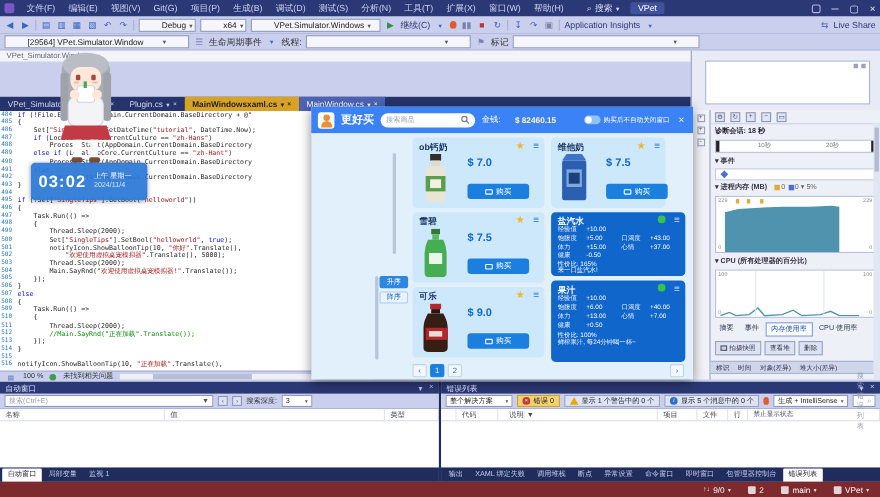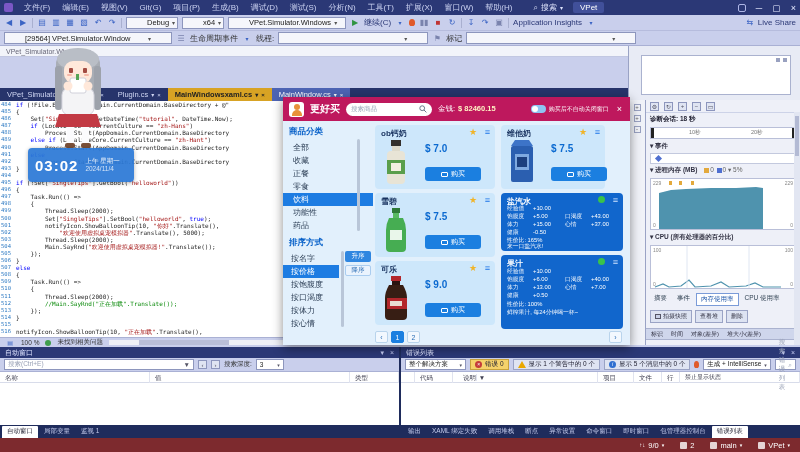--- a/index.html
+++ b/index.html
@@ -77,28 +77,28 @@
 .diag-thead{margin-top:5px;height:12px;background:#cfd6ec;border-top:1px solid #aab2cf;border-bottom:1px solid #aab2cf;display:flex;align-items:center;gap:8px;padding:0 5px;font-size:6px;color:#334}
 .dscroll{position:absolute;right:0;top:12px;width:6px;height:233px;background:#e2e6f2}
 .dsthumb{position:absolute;left:1px;top:4px;width:4px;height:40px;background:#b3bad4}
 
 .pet{position:absolute;left:42px;top:44px;z-index:6}
 .timebox{position:absolute;left:28px;top:148px;width:106px;height:34px;background:rgba(43,120,214,.93);border-radius:4px;z-index:7;display:flex;align-items:center;padding:0 7px;gap:7px;color:#fff;box-shadow:0 1px 4px rgba(0,0,0,.3)}
 .timebig{font-size:15px;font-weight:bold;letter-spacing:1px}
 .timesub{font-size:6.5px;line-height:8px;opacity:.92}
 
 .shop{position:absolute;left:283px;top:97px;width:347px;height:248px;background:#e2f0fc;z-index:10;box-shadow:0 3px 10px rgba(0,0,0,.45);font-size:8px}
-.shophdr{position:absolute;top:0;left:0;width:347px;height:24px;background:#be185d;display:flex;align-items:center;gap:6px;padding:0 6px;color:#fff}
+.shophdr{position:absolute;top:0;left:0;width:347px;height:24px;background:#3b82f6;display:flex;align-items:center;gap:6px;padding:0 6px;color:#fff}
 .avatar{width:15px;height:15px;border-radius:3px;background:#fff;position:relative;flex:0 0 auto}
 .avatar:before{content:"";position:absolute;left:4.5px;top:2px;width:6px;height:6px;border-radius:50%;background:#e8913a}
 .avatar:after{content:"";position:absolute;left:2.5px;top:8px;width:10px;height:6px;border-radius:5px 5px 0 0;background:#e8913a}
 .shoptitle{font-size:10px;font-weight:bold;white-space:nowrap}
 .shopsearch{width:86px;height:13px;background:#fff;border-radius:7px;display:flex;align-items:center;padding:0 5px;gap:3px;color:#98a6b8;font-size:6.5px}
 .shopsearch .ph{flex:1;white-space:nowrap;overflow:hidden}
-.moneywrap{display:flex;gap:3px;font-size:7.5px;white-space:nowrap}
+.moneywrap{display:flex;align-items:center;gap:13px;font-size:7.5px;white-space:nowrap}
 .moneyval{font-weight:bold;color:#fff3c4}
 .togglewrap{display:flex;align-items:center;gap:3px;margin-left:auto;font-size:6px;white-space:nowrap}
 .switch{width:15px;height:8px;border-radius:4px;background:#8fc3f2;position:relative;flex:0 0 auto}
 .switch:before{content:"";position:absolute;left:1px;top:1px;width:6px;height:6px;border-radius:50%;background:#fff}
 .shopclose{font-size:9px;color:#fff;padding:0 2px}
 
 .sgroup{position:absolute;left:0;top:24px;width:90px;height:224px;overflow:hidden}
 .shead{color:#0a62c9;font-weight:bold;font-size:8.5px;padding:5px 0 3px 6px}
 .sitem{height:13px;line-height:13px;padding-left:10px;color:#2c3e55;font-size:8px;white-space:nowrap}
 .sitem.active{background:#1d7ce2;color:#fff}
@@ -473,39 +473,20 @@
         <span>金钱:</span>
         <span class="moneyval">$ 82460.15</span>
       </span>
       <span class="togglewrap">
         <span class="switch"></span>
         <span>购买后不自动关闭窗口</span>
       </span>
       <span class="shopclose">×</span>
     </div>
 
-    <div class="sgroup">
-      <div class="shead">商品分类</div>
-      <div class="sitem">全部</div>
-        <div class="sitem">收藏</div>
-        <div class="sitem">正餐</div>
-        <div class="sitem">零食</div>
-        <div class="sitem active">饮料</div>
-        <div class="sitem">功能性</div>
-        <div class="sitem">药品</div>
-      <div class="shead">排序方式</div>
-      <div class="sortlist">
-        <div class="sitem">按名字</div>
-          <div class="sitem active">按价格</div>
-          <div class="sitem">按饱腹度</div>
-          <div class="sitem">按口渴度</div>
-          <div class="sitem">按体力</div>
-          <div class="sitem">按心情</div>
-      </div>
-    </div>
     <span class="catscroll"></span>
     <span class="sortscroll"></span>
     <span class="chip asc">升序</span>
     <span class="chip desc">降序</span>
 
     <div class="card" style="left:92px;top:28px;height:64px">
       <div class="c-title">ob钙奶</div>
       <span class="star">★</span>
       <span class="cmenu">≡</span>
       <svg class="pimg" viewBox="0 0 26 44">

